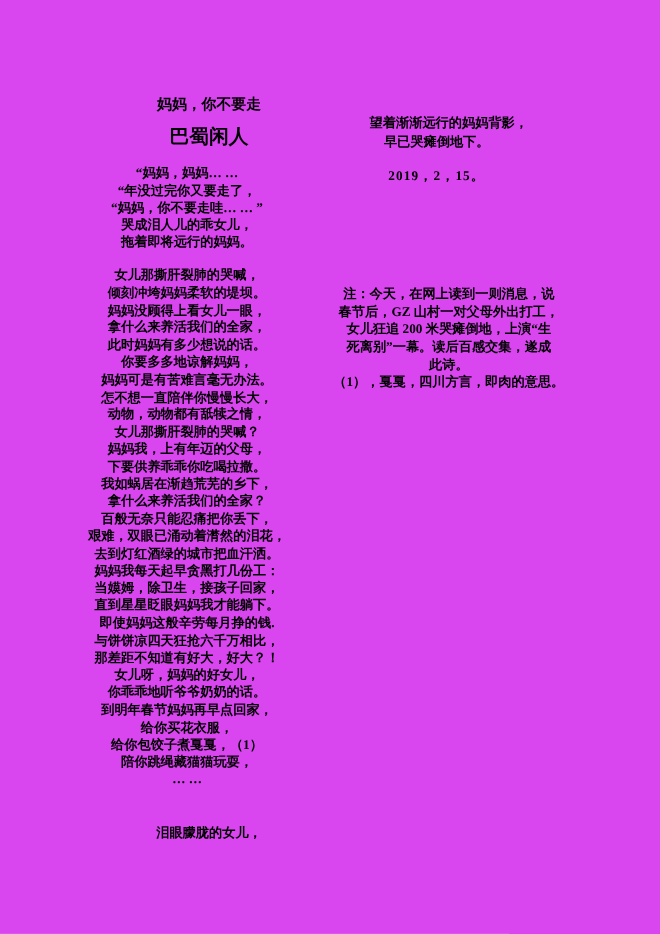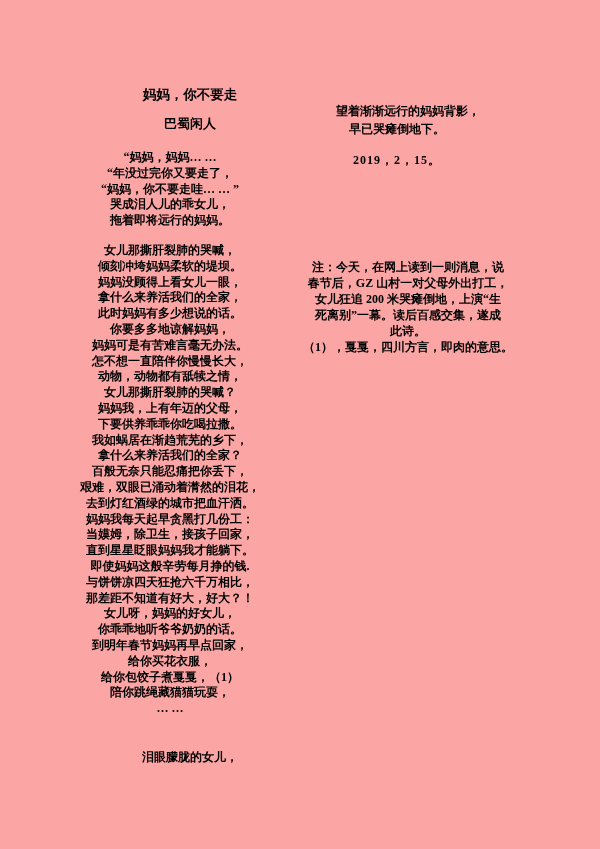--- a/index.html
+++ b/index.html
@@ -4,21 +4,21 @@
 <style>
   html, body {
     margin: 0;
     padding: 0;
     background: #ffffff;
   }
   .page {
     position: relative;
     width: 600px;
     height: 849px;
-    background: #fca5a5;
+    background: #d946ef;
     color: #000000;
     font-family: "Liberation Serif", "DejaVu Serif", serif;
     font-weight: bold;
     overflow: hidden;
   }
   .col-left {
     position: absolute;
     left: 40px;
     top: 0;
     width: 260px;
@@ -36,21 +36,21 @@
     position: absolute;
     top: 87px;
     width: 100%;
     font-size: 13.5px;
     line-height: 16px;
   }
   .poem-author {
     position: absolute;
     top: 116px;
     width: 100%;
-    font-size: 13px;
+    font-size: 18px;
     line-height: 16px;
   }
   .stanza {
     position: absolute;
     width: 100%;
     font-size: 12px;
     line-height: 15.8px;
   }
   .stanza-1 { top: 150px; }
   .stanza-2 { top: 243px; }

